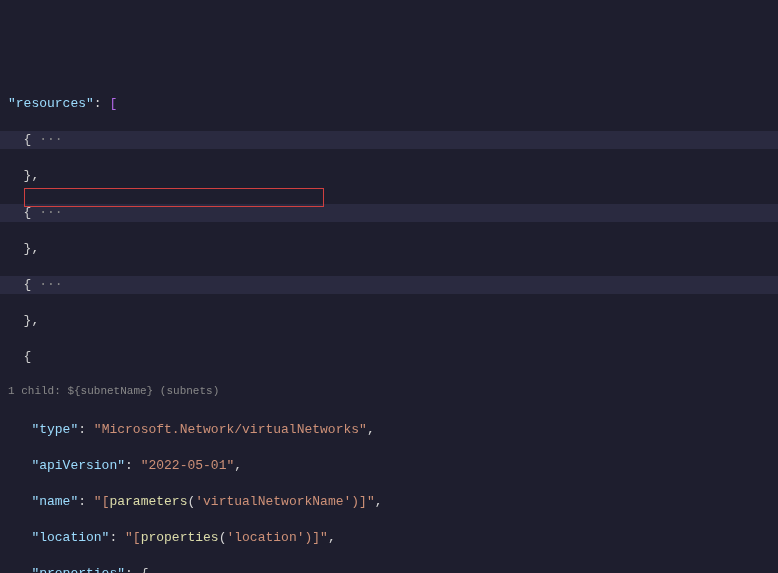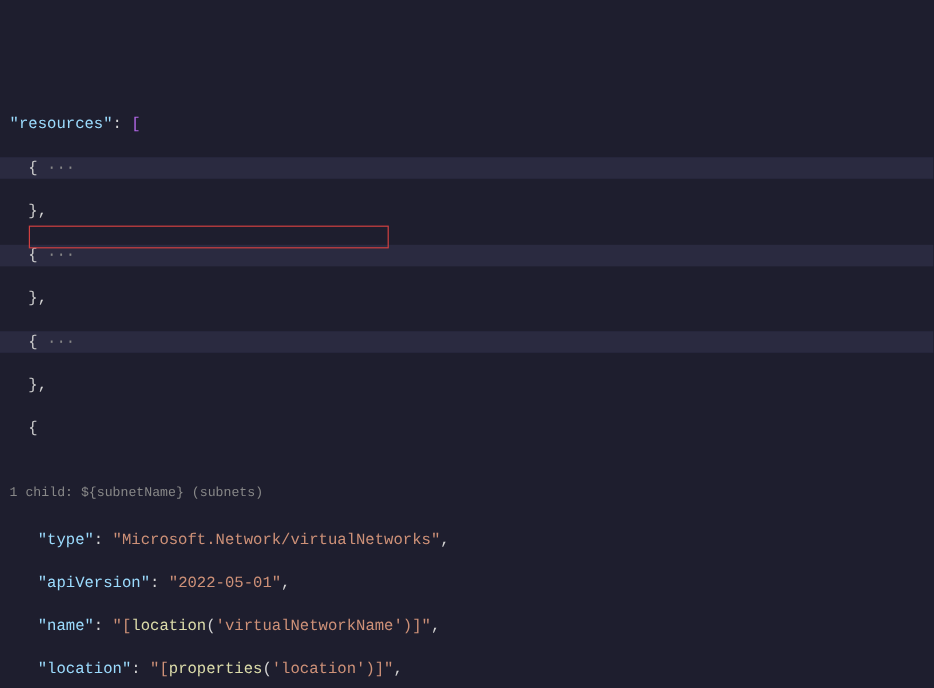--- a/index.html
+++ b/index.html
@@ -13,21 +13,20 @@
     overflow-x: auto;
     width: 778px;
     height: 573px;
     padding: 4px 0;
   }
   .fold-line { background: #2a2a40; }
   .codelens {
     color: #888888;
     font-size: 11px;
     padding-left: 32px;
-    margin-top: 20px;
   }
   .key { color: #9cdcfe; }
   .str { color: #ce9178; }
   .punc { color: #d4d4d4; }
   .func { color: #dcdcaa; }
   .brace { color: #b267e6; }
   .brace2 { color: #ccc; }
   .highlight-box {
     border: 1.5px solid #d04040;
     position: absolute;
@@ -47,21 +46,21 @@
 <span class="ln fold-line">  <span class="brace2">{</span> <span class="dots">···</span></span>
 <span class="ln">  <span class="brace2">}</span><span class="punc">,</span></span>
 <span class="ln fold-line">  <span class="brace2">{</span> <span class="dots">···</span></span>
 <span class="ln">  <span class="brace2">}</span><span class="punc">,</span></span>
 <span class="ln fold-line">  <span class="brace2">{</span> <span class="dots">···</span></span>
 <span class="ln">  <span class="brace2">}</span><span class="punc">,</span></span>
 <span class="ln">  <span class="brace2">{</span></span>
 <span class="ln codelens">1 child: ${subnetName} (subnets)</span>
 <span class="ln">   <span class="key">"type"</span><span class="punc">: </span><span class="str">"Microsoft.Network/virtualNetworks"</span><span class="punc">,</span></span>
 <span class="ln">   <span class="key">"apiVersion"</span><span class="punc">: </span><span class="str">"2022-05-01"</span><span class="punc">,</span></span>
-<span class="ln">   <span class="key">"name"</span><span class="punc">: </span><span class="str">"[</span><span class="func">location</span><span class="punc">(</span><span class="str">'virtualNetworkName'</span><span class="str">)]"</span><span class="punc">,</span></span>
+<span class="ln">   <span class="key">"name"</span><span class="punc">: </span><span class="str">"[</span><span class="func">parameters</span><span class="punc">(</span><span class="str">'virtualNetworkName'</span><span class="str">)]"</span><span class="punc">,</span></span>
 <span class="ln">   <span class="key">"location"</span><span class="punc">: </span><span class="str">"[</span><span class="func">properties</span><span class="punc">(</span><span class="str">'location'</span><span class="str">)]"</span><span class="punc">,</span></span>
 <span class="ln">   <span class="key">"properties"</span><span class="punc">: </span><span class="brace2">{</span></span>
 
 
 
 
 
 
 
 

